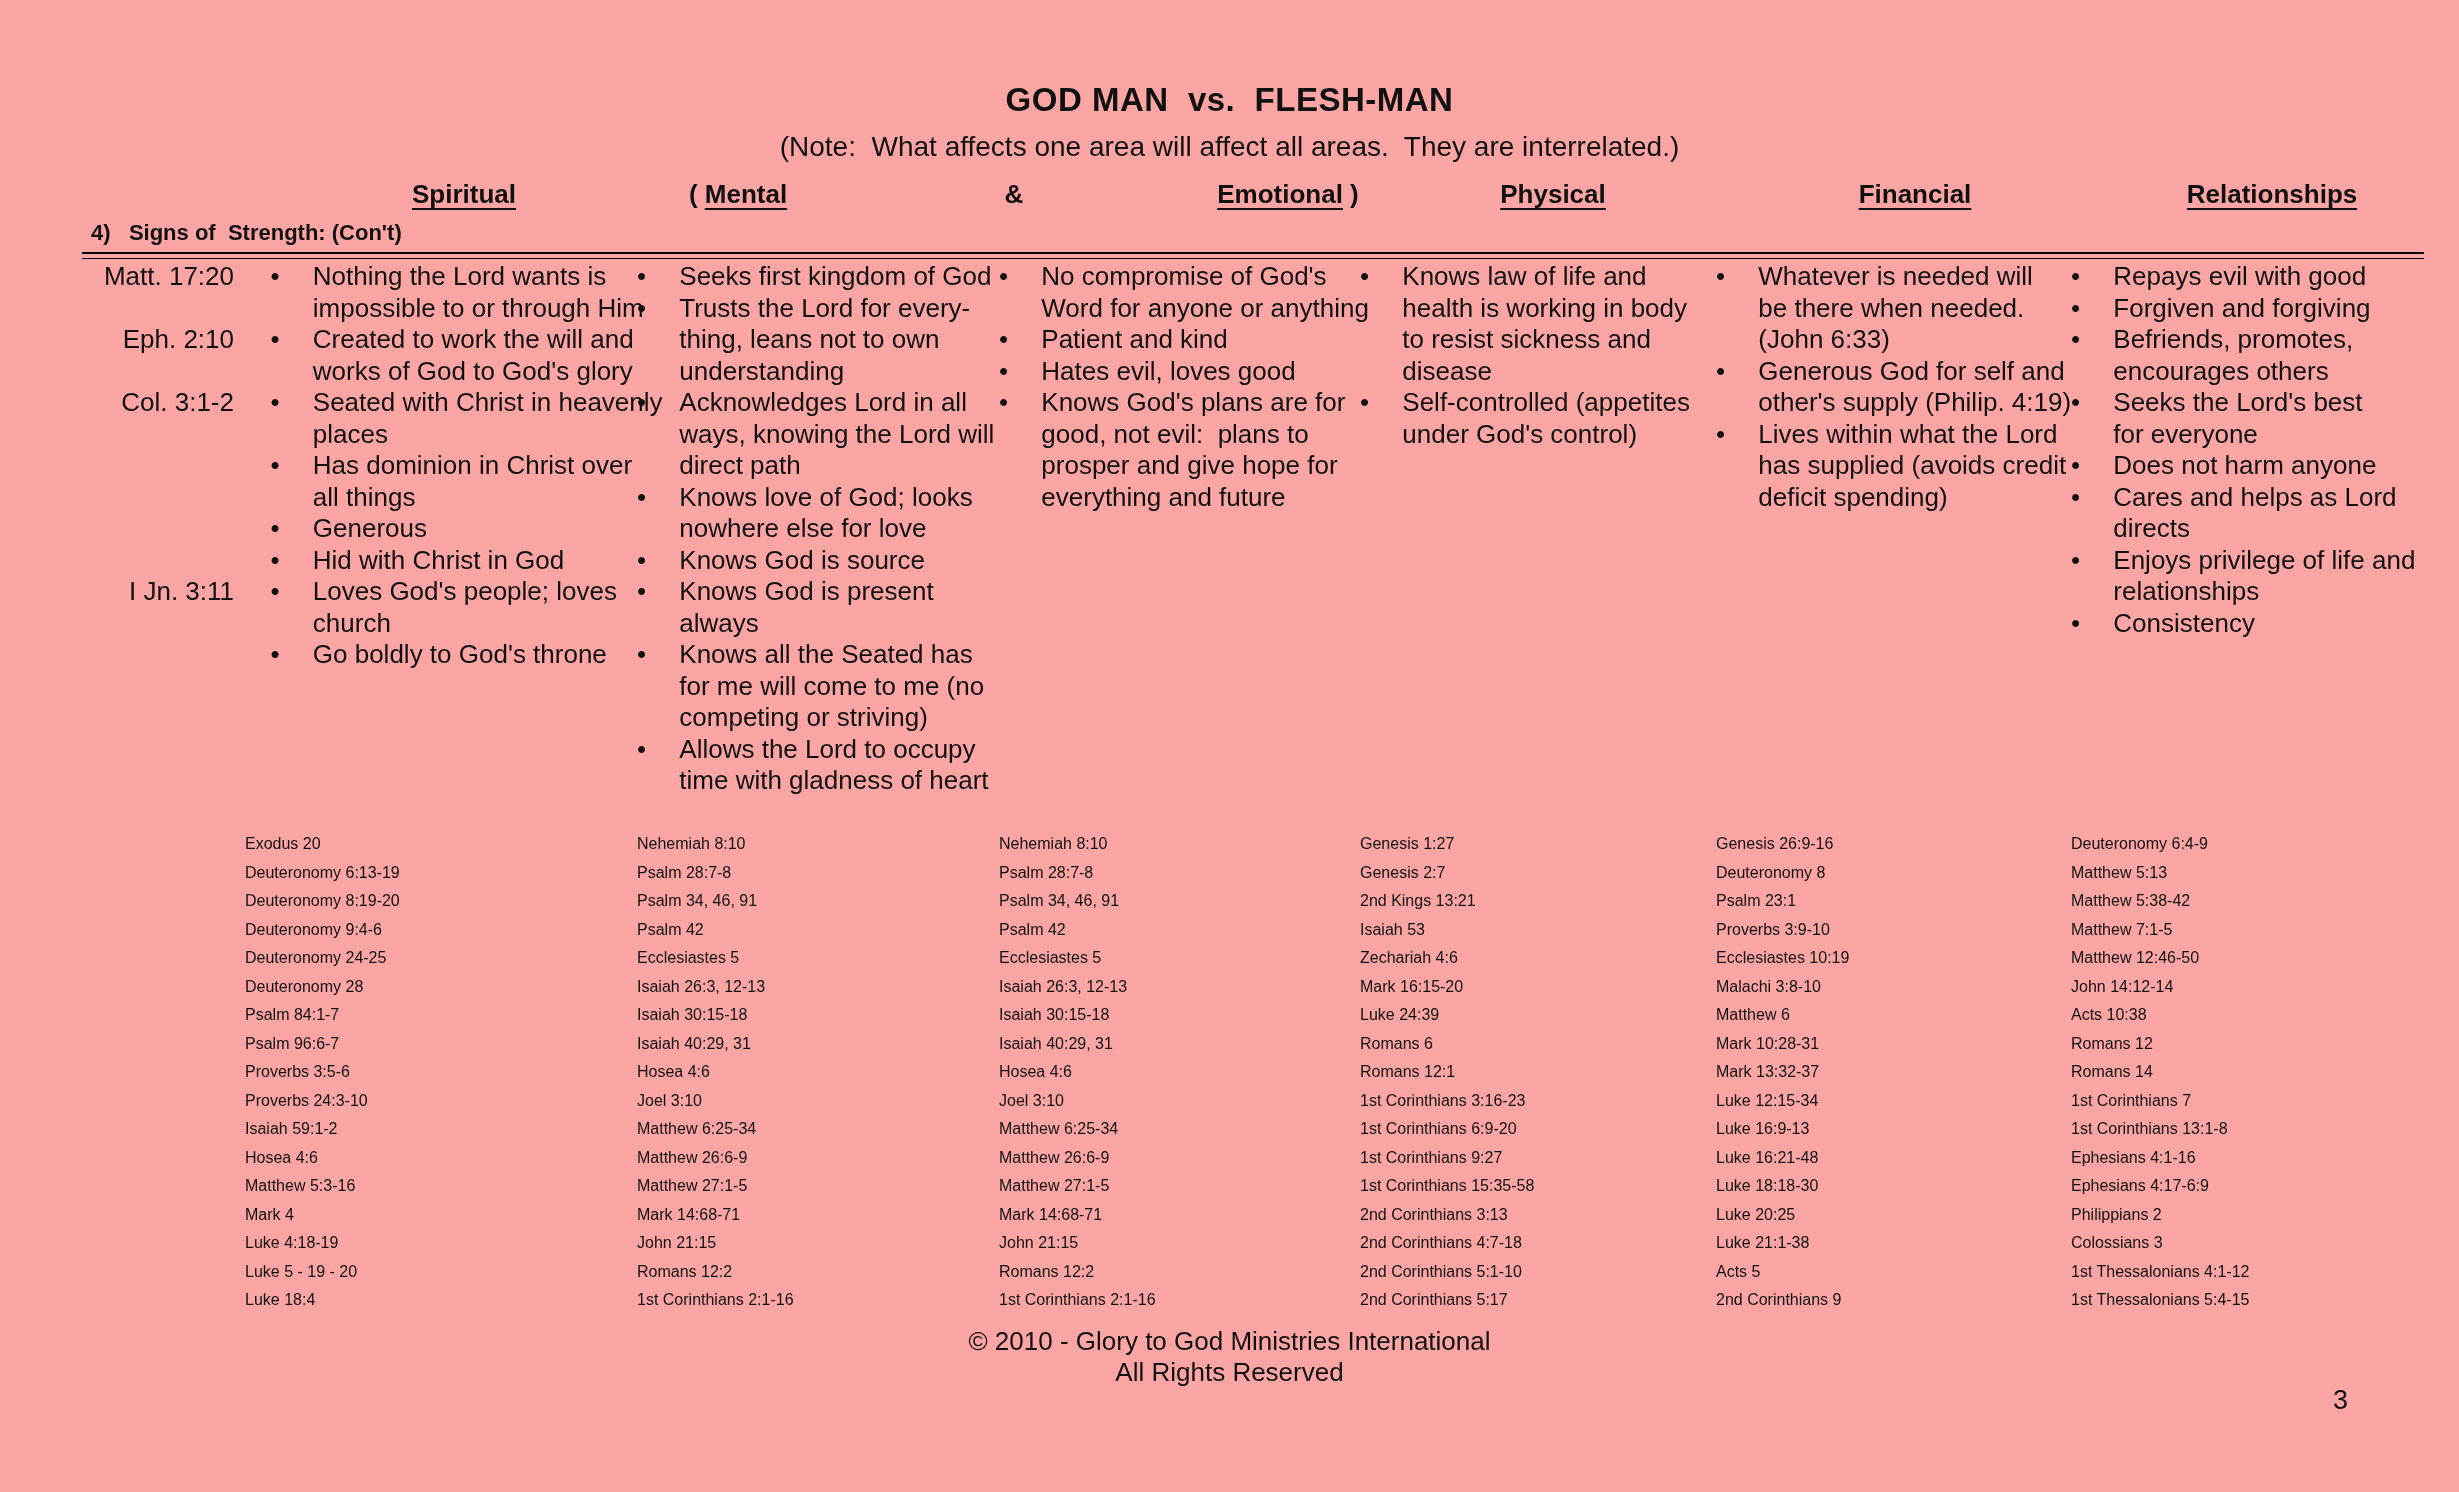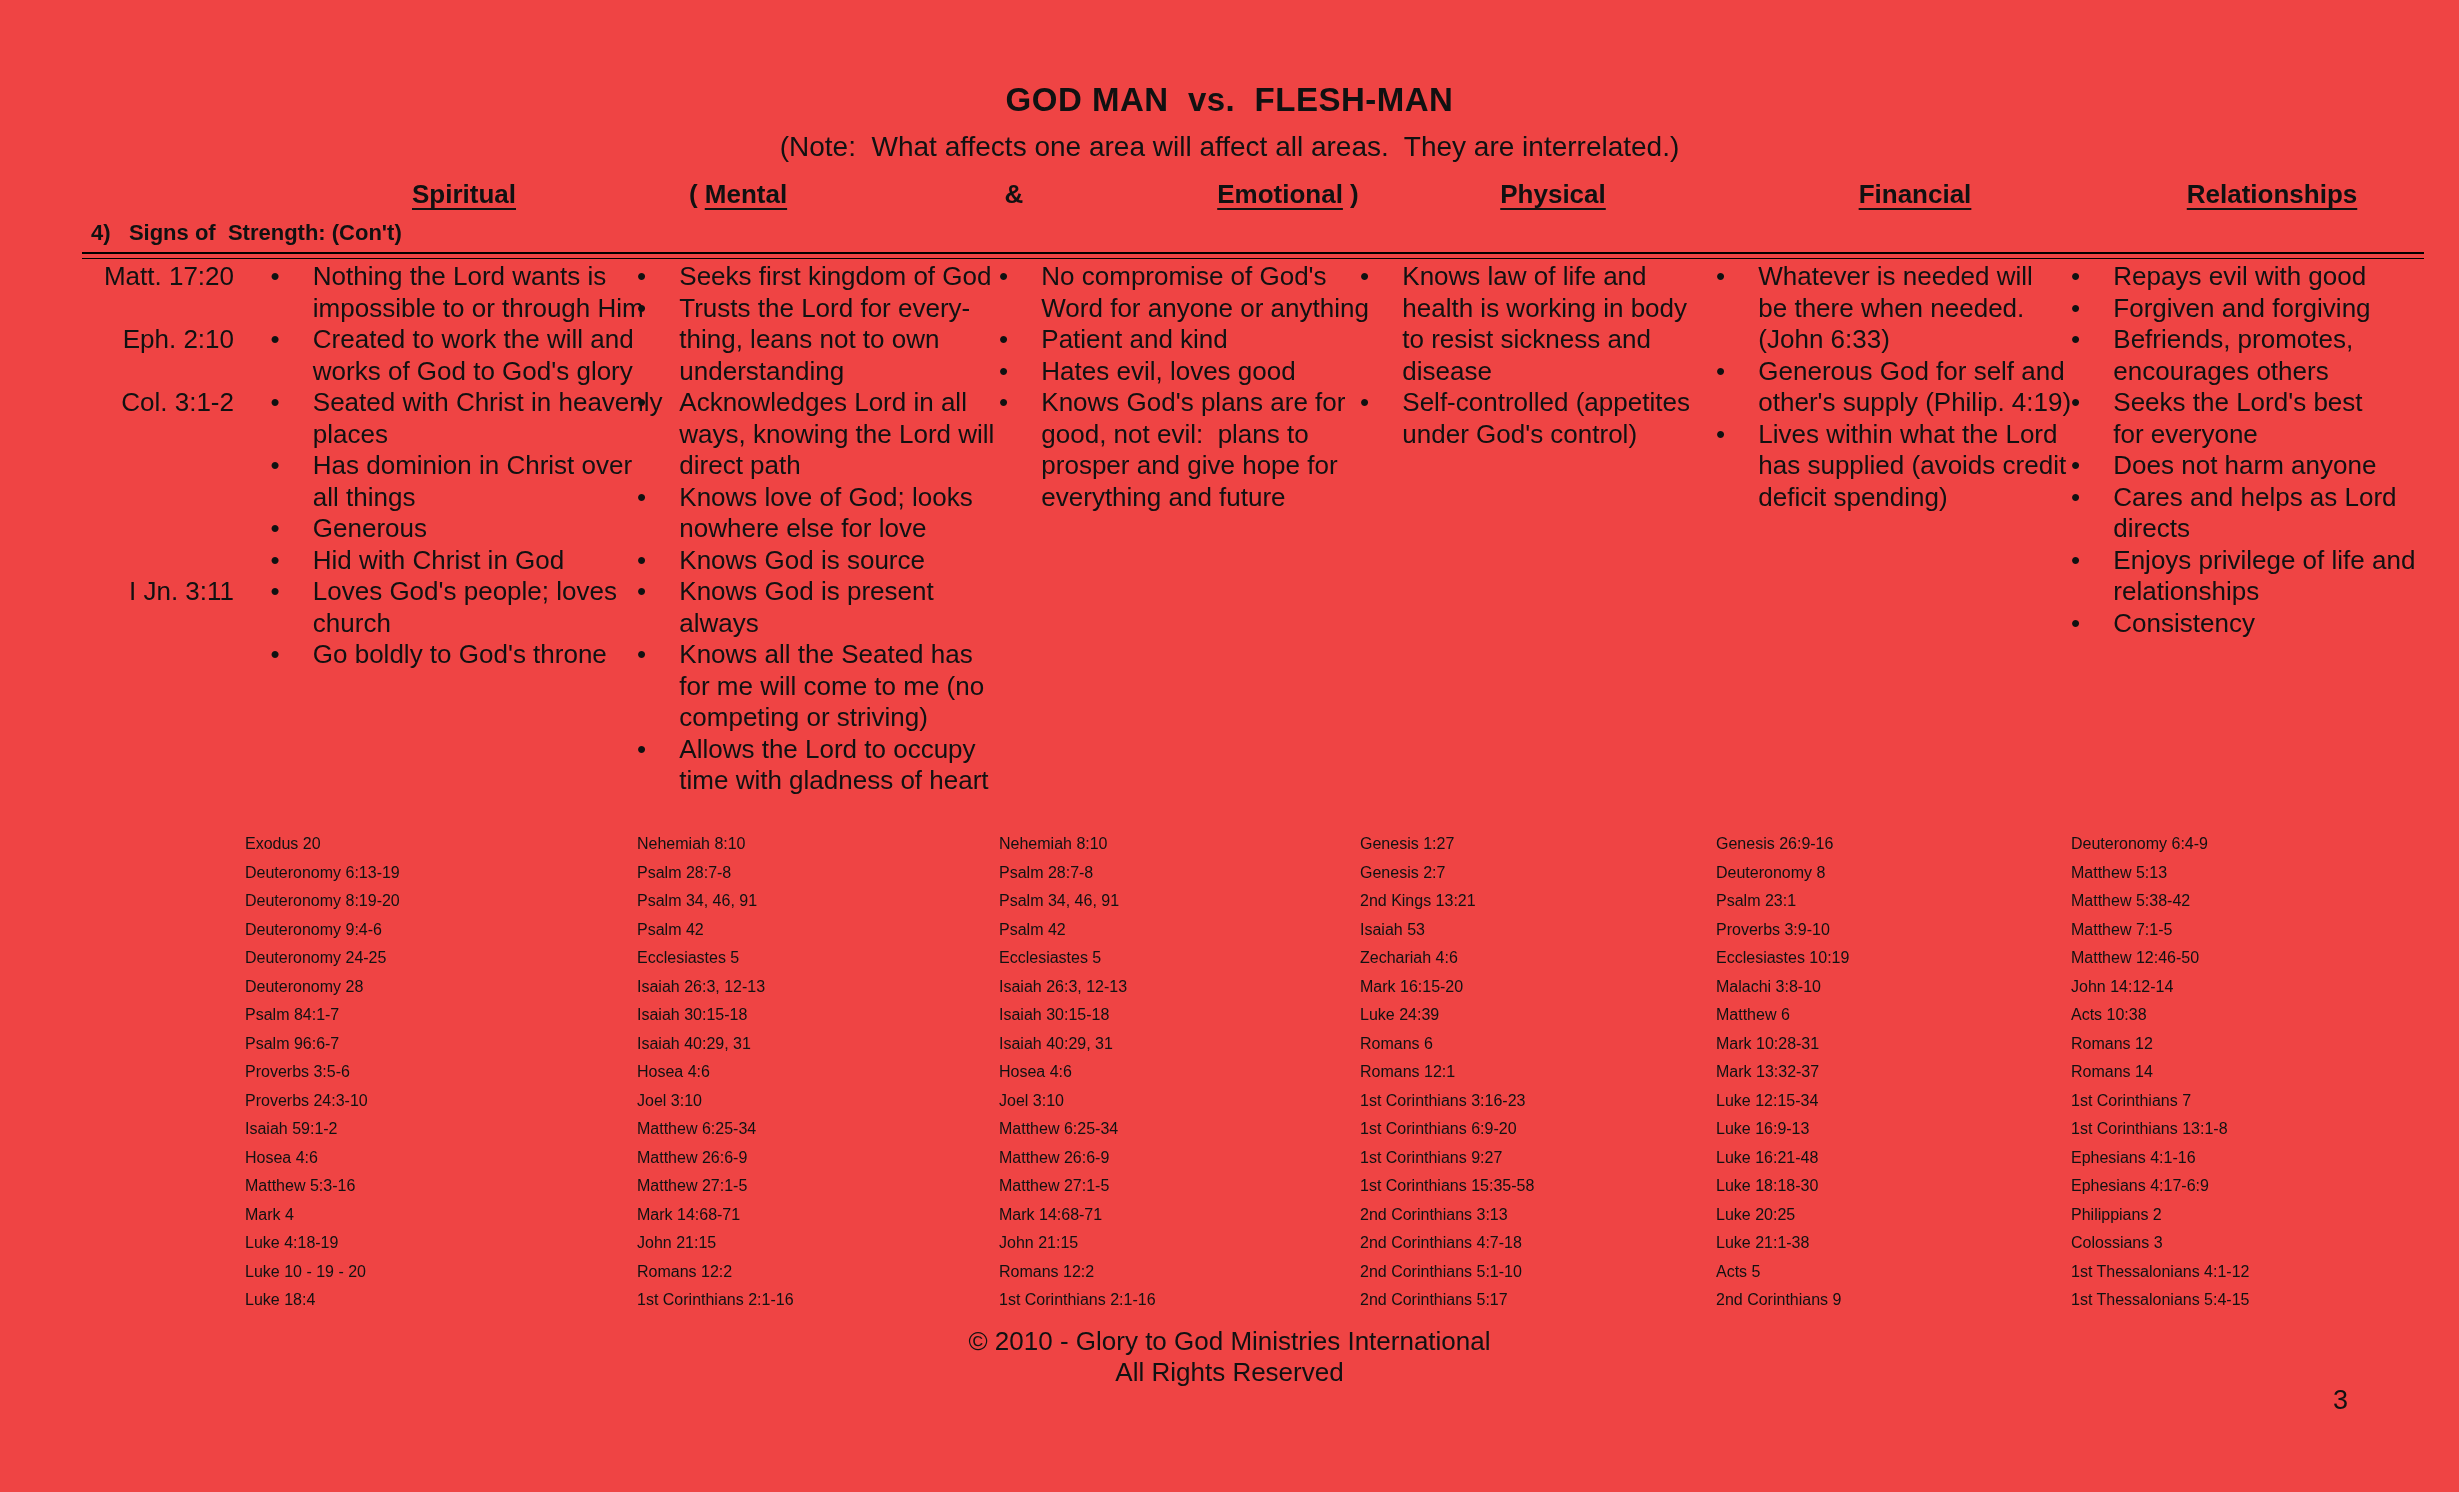--- a/index.html
+++ b/index.html
@@ -1,20 +1,20 @@
 <!DOCTYPE html>
 <html><head>
 <meta charset="utf-8">
 <style>
   html,body{margin:0;padding:0;}
   body{
     width:2459px;height:1493px;background:#ffffff;color:#111;
     font-family:"Liberation Sans", sans-serif;position:relative;overflow:hidden;
   }
-  .page{position:absolute;inset:0;background:#ef4444;}
+  .page{position:absolute;inset:0;background:#fca5a5;}
   .title{position:absolute;top:81px;left:0;width:2459px;text-align:center;
     font-size:33px;font-weight:bold;white-space:pre;letter-spacing:0.5px;}
   .subtitle{position:absolute;top:131px;left:0;width:2459px;text-align:center;
     font-size:28px;white-space:pre;}
   .hdr{position:absolute;top:179px;font-size:26px;font-weight:bold;
     transform:translateX(-50%);white-space:pre;margin-left:44px;}
   .h-label{text-decoration:underline;text-decoration-thickness:2.4px;text-underline-offset:4.8px;}
   .h-label.no-u{text-decoration:none;}
   .h0{left:420px}.h1{left:694px}.h2{left:970px}.h3{left:1244px}
   .h4{left:1509px}.h5{left:1871px}.h6{left:2228px}
@@ -324,21 +324,21 @@
       <div class="ref-row">Deuteronomy 28</div>
       <div class="ref-row">Psalm 84:1-7</div>
       <div class="ref-row">Psalm 96:6-7</div>
       <div class="ref-row">Proverbs 3:5-6</div>
       <div class="ref-row">Proverbs 24:3-10</div>
       <div class="ref-row">Isaiah 59:1-2</div>
       <div class="ref-row">Hosea 4:6</div>
       <div class="ref-row">Matthew 5:3-16</div>
       <div class="ref-row">Mark 4</div>
       <div class="ref-row">Luke 4:18-19</div>
-      <div class="ref-row">Luke 10 - 19 - 20</div>
+      <div class="ref-row">Luke 5 - 19 - 20</div>
       <div class="ref-row">Luke 18:4</div>
     </div>
   <div class="colbox refs c1r">
       <div class="ref-row">Nehemiah 8:10</div>
       <div class="ref-row">Psalm 28:7-8</div>
       <div class="ref-row">Psalm 34, 46, 91</div>
       <div class="ref-row">Psalm 42</div>
       <div class="ref-row">Ecclesiastes 5</div>
       <div class="ref-row">Isaiah 26:3, 12-13</div>
       <div class="ref-row">Isaiah 30:15-18</div>

